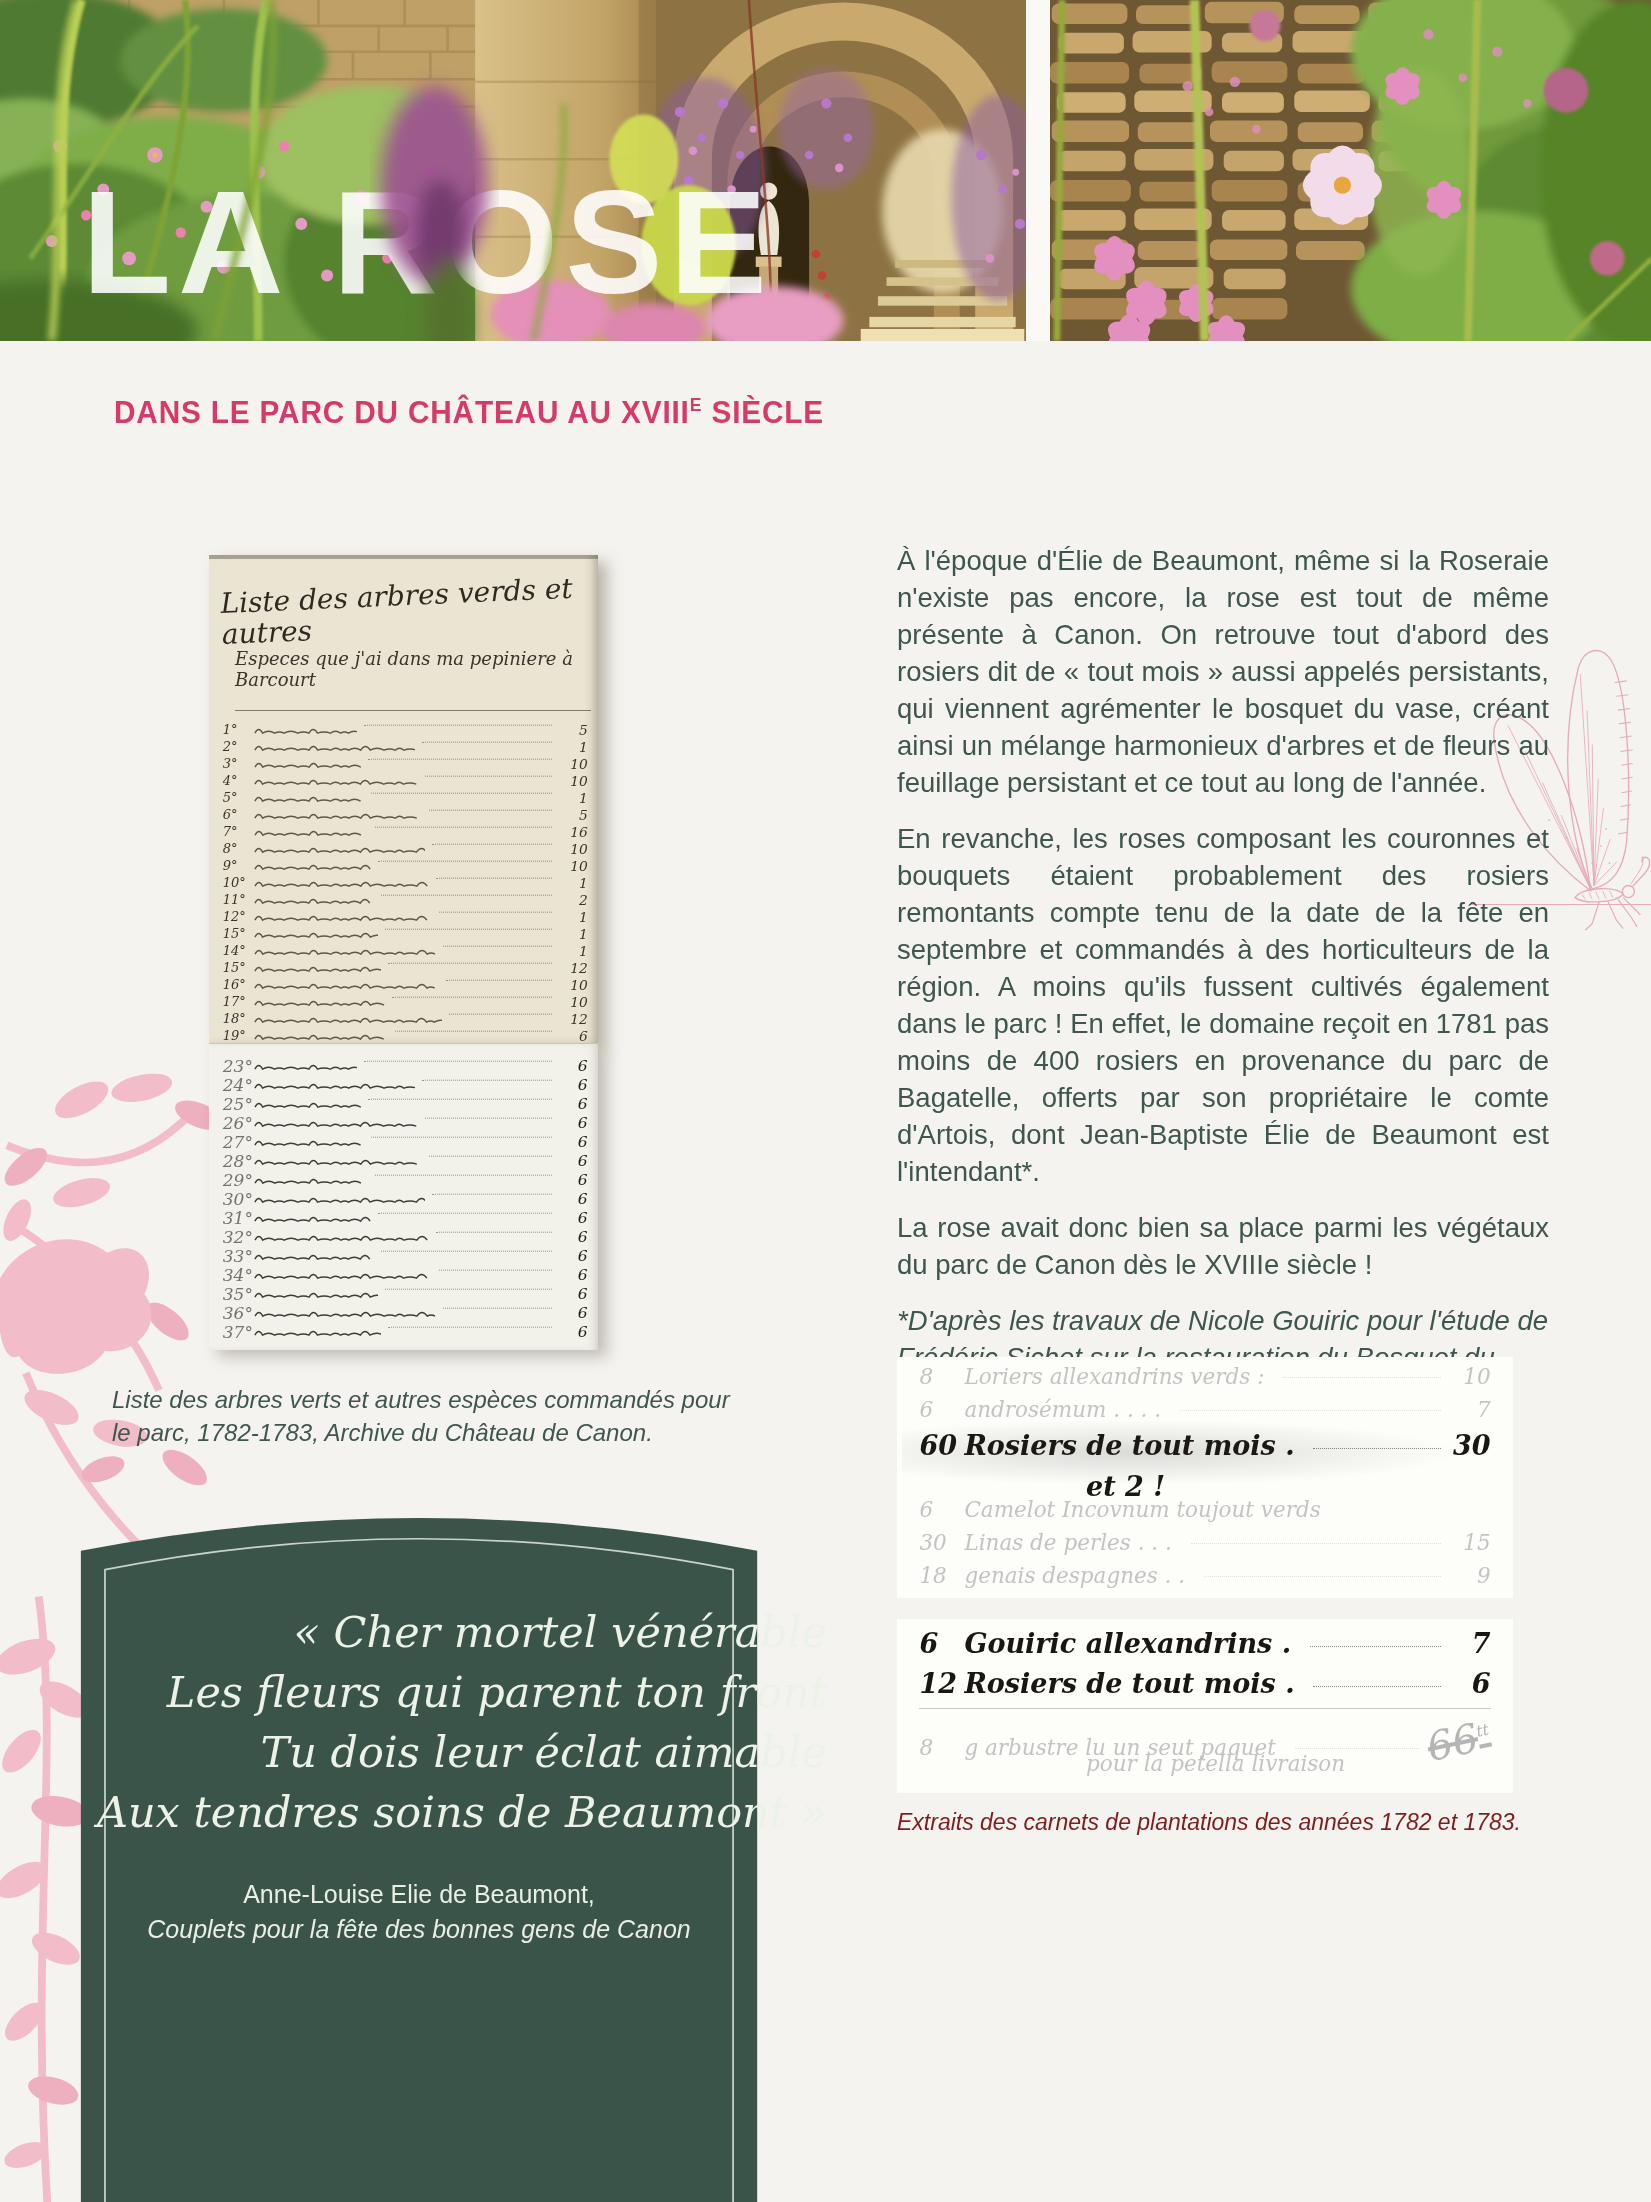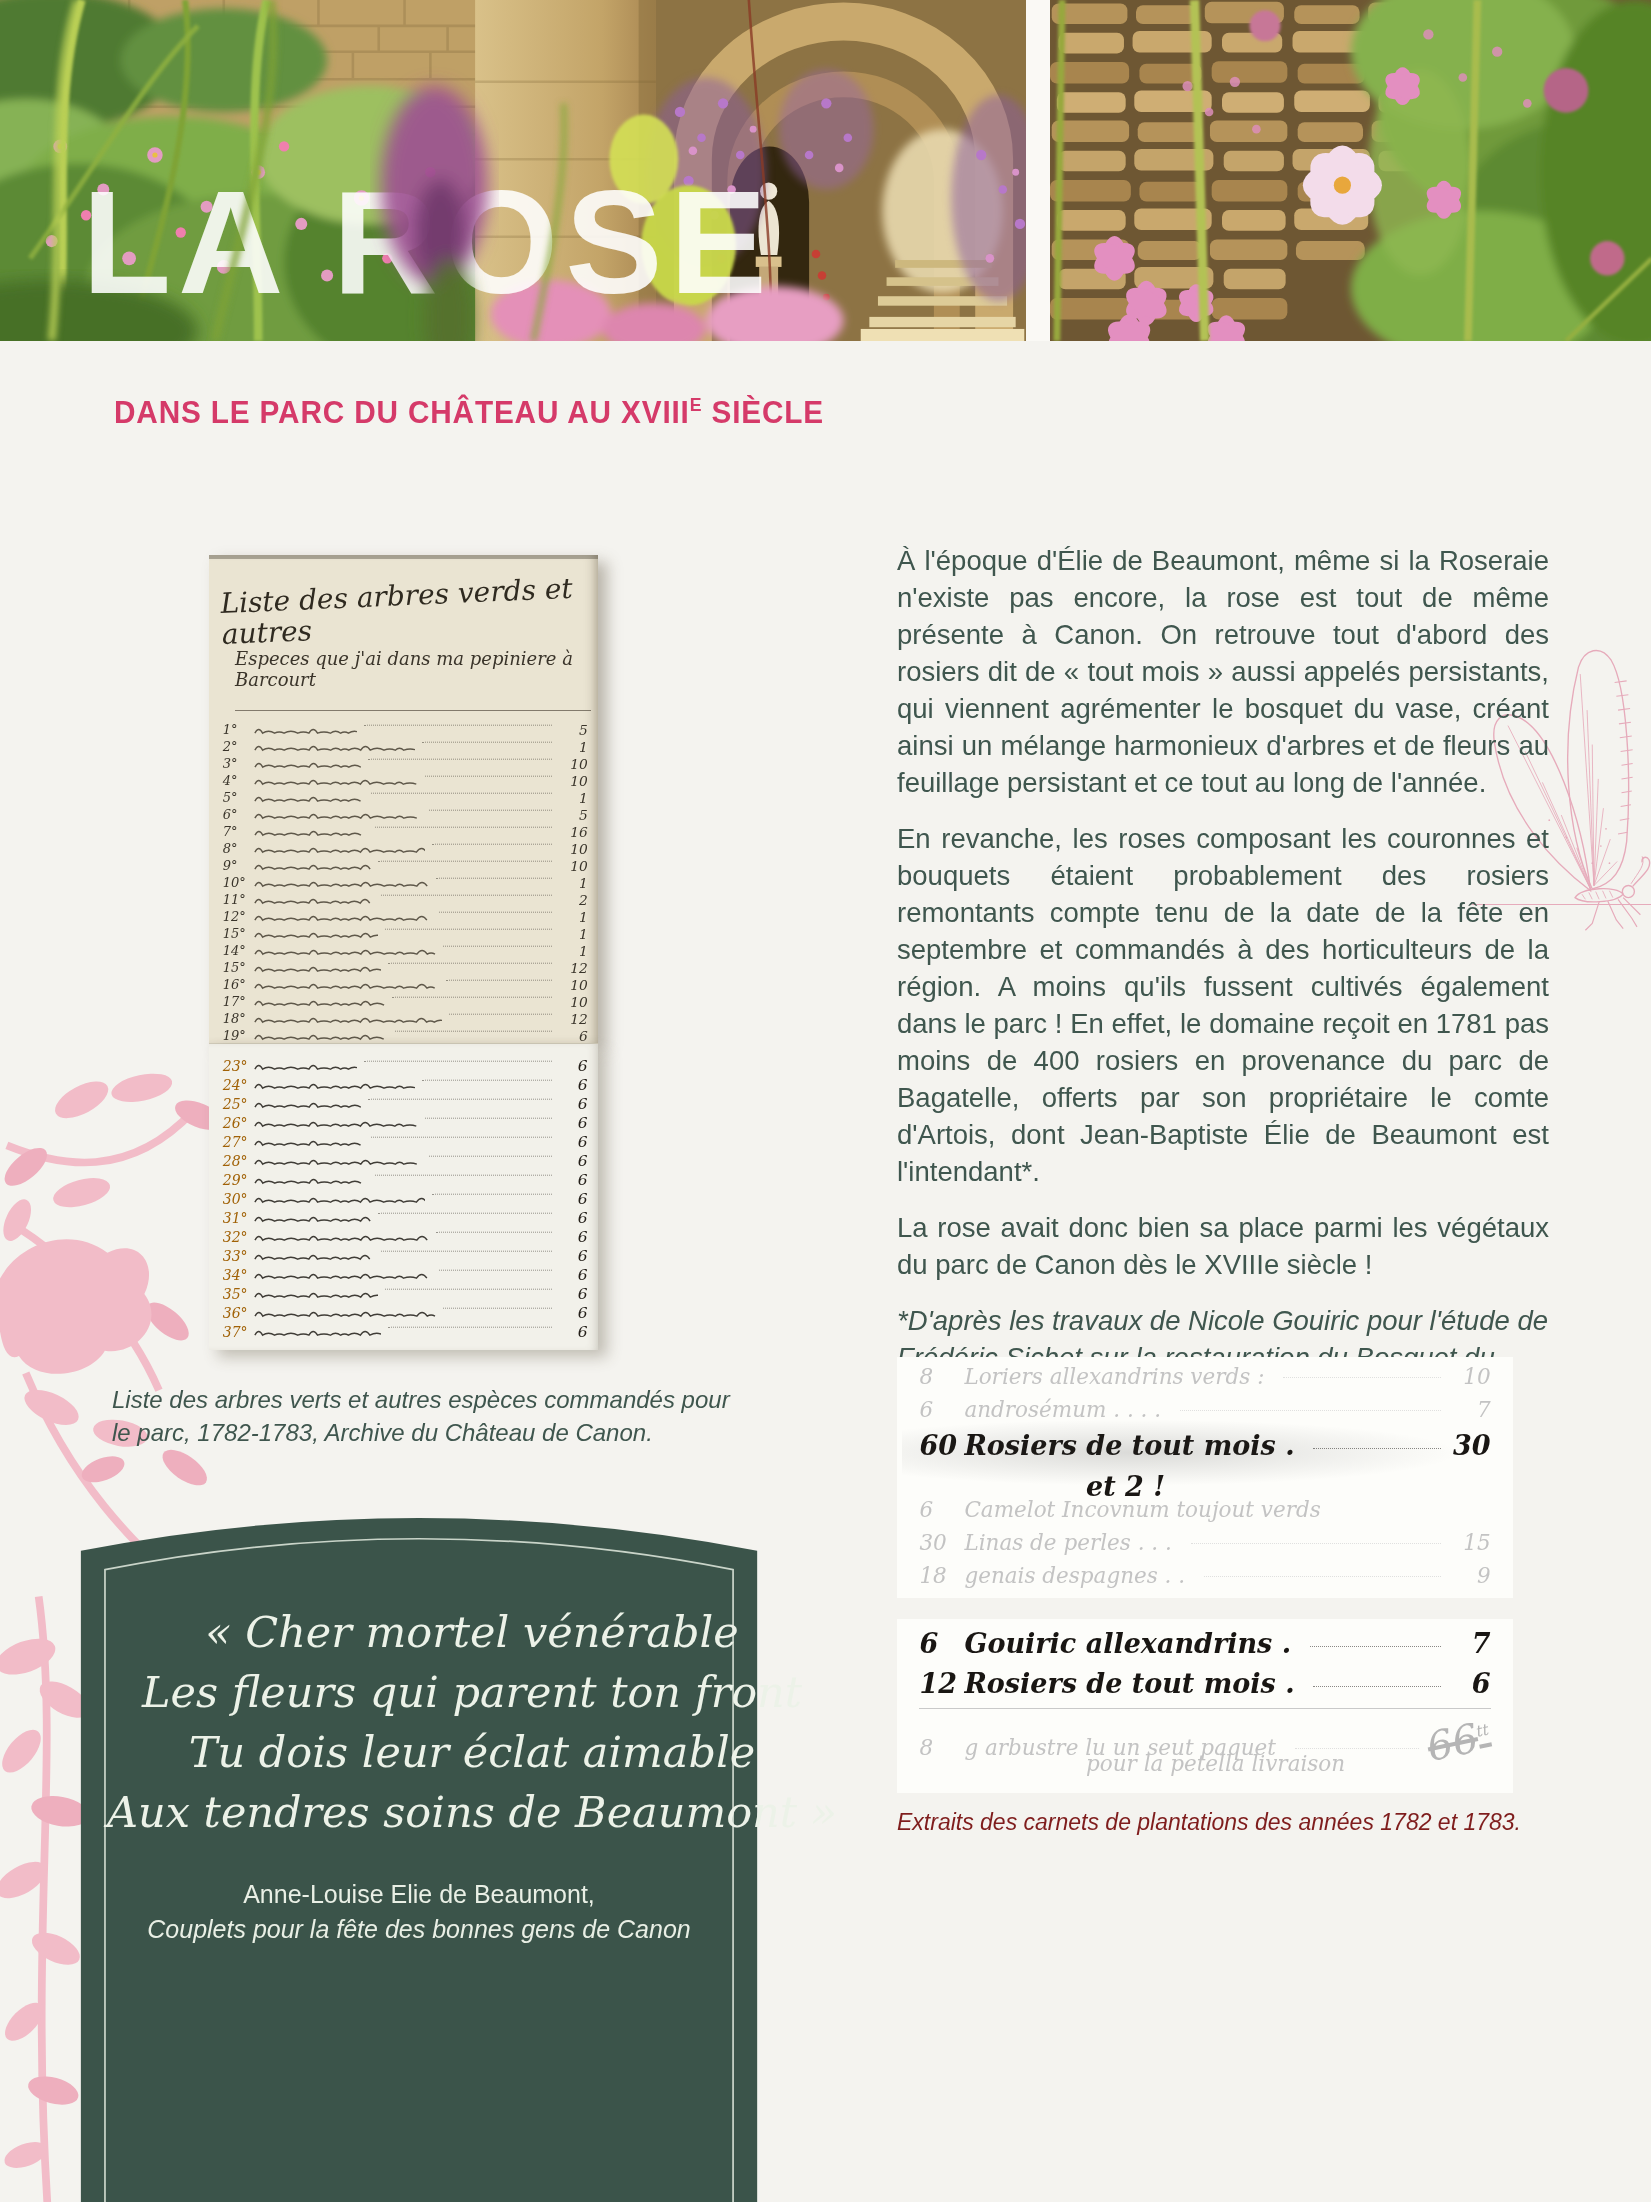--- a/index.html
+++ b/index.html
@@ -34,31 +34,31 @@
         box-shadow:8.6px 6.9px 13.8px rgba(80,70,45,.3), inset -6.9px 0 10.3px -6.9px rgba(70,60,40,.3);overflow:hidden;}
   .ms-title1{font:italic 28px/1.1 "DejaVu Serif",serif;color:#2f2a20;transform:rotate(-2.5deg);
         margin:26px 6.9px 0 12px;}
   .ms-title2{font:italic 18px/1.2 "DejaVu Serif",serif;color:#3a342a;margin:5.2px 6.9px 10.3px 26px;
         border-bottom:1.3px solid rgba(60,52,40,.6);display:inline-block;padding-bottom:19px;}
   .ms-rows{padding:0 10.3px 0 13.8px;}
   .ms-row{display:flex;align-items:center;height:17px;}
   #ms-paper-bottom .ms-row{height:19px;}
   #ms-paper-bottom .ms-rows{padding-top:12px;}
   .ms-num{width:31px;font:italic 13px "DejaVu Serif",serif;color:#3a352b;flex:none;}
-  #ms-paper-bottom .ms-num{font-size:14px;color:#a16207;}
+  #ms-paper-bottom .ms-num{font-size:17px;color:#737373;}
   .ms-leader{flex:1;border-bottom:1.7px dotted rgba(60,55,45,.5);transform:translateY(-4.3px);margin:0 6.9px;}
   .ms-val{width:29px;text-align:right;font:italic 13.8px "DejaVu Serif",serif;color:#3a352b;flex:none;}
   #ms-paper-bottom .ms-val{font-size:15.5px;color:#241f19;}
 
   #left-caption{position:absolute;left:112px;top:1383px;width:637px;z-index:2;
         font:italic 24px/33px "Liberation Sans",sans-serif;color:#3f564e;}
 
   
   #plaque-svg{position:absolute;left:0;top:1463px;z-index:3;}
-  #plaque-quote{position:absolute;left:94px;top:1602px;width:756px;z-index:4;text-align:center;
+  #plaque-quote{position:absolute;left:71px;top:1602px;width:756px;z-index:4;text-align:right;
         font:italic 43px/60px "DejaVu Serif",serif;color:#ecf2e8;}
   #plaque-attrib{position:absolute;left:81px;top:1877px;width:676px;z-index:4;text-align:center;
         font:25px/35px "Liberation Sans",sans-serif;color:#e9efe5;}
   #plaque-attrib .work{font-style:italic;}
 
   
   #right-col{position:absolute;left:897px;top:542px;width:652px;z-index:2;
         font-size:27.5px;line-height:37px;color:#3f564e;text-align:justify;}
   #right-col p{margin:0 0 19px 0;}
   #footnote{font-style:italic;margin-top:26px;text-align:left;}

